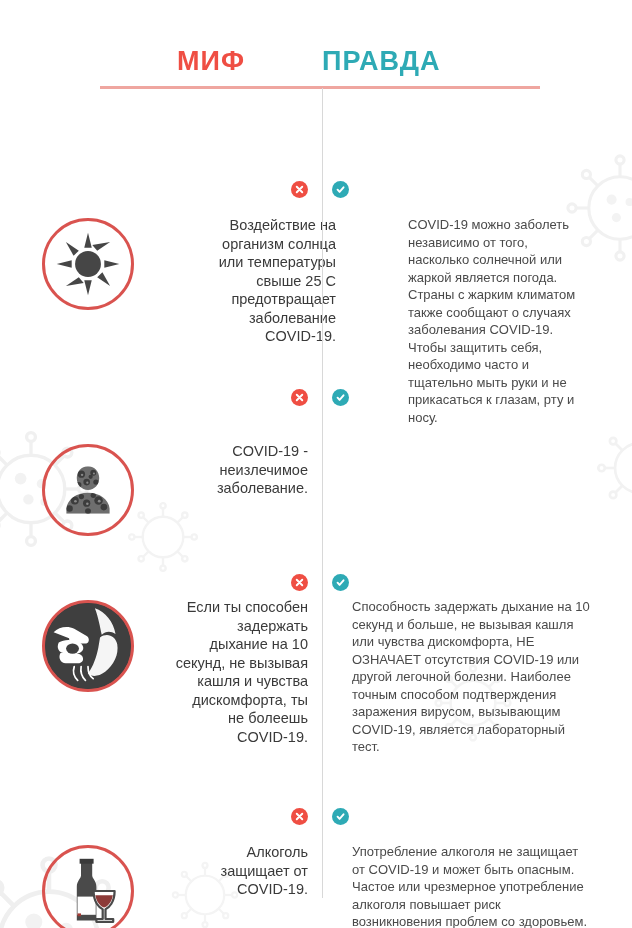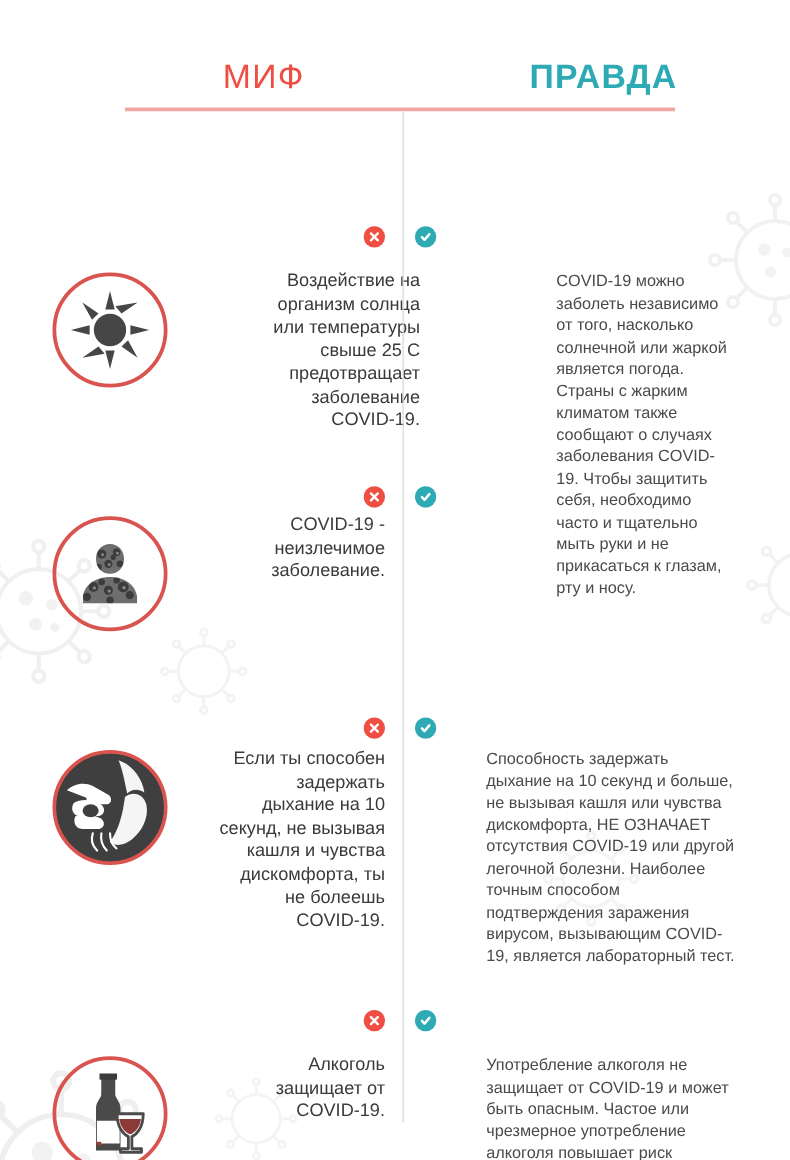--- a/index.html
+++ b/index.html
@@ -44,29 +44,29 @@
     height: 86px;
   }
   .header-myth {
     position: absolute;
     left: 100px;
     top: 46px;
     width: 222px;
     text-align: center;
     color: #ef4e43;
     font-size: 27px;
-    font-weight: normal;
+    font-weight: bold;
     letter-spacing: 1px;
   }
   .header-truth {
     position: absolute;
     left: 322px;
     top: 46px;
     width: 220px;
-    text-align: right;
+    text-align: left;
     color: #2eaab5;
     font-size: 27px;
     font-weight: bold;
     letter-spacing: 1px;
   }
   .header-rule {
     position: absolute;
     left: 100px;
     top: 86px;
     width: 440px;
@@ -109,21 +109,20 @@
     text-align: right;
     padding-right: 14px;
     padding-top: 2px;
   }
 
   .truth-cell {
     flex: 1 1 auto;
     padding-left: 30px;
     padding-right: 42px;
     padding-top: 2px;
-    margin-left: 37px;
   }
 
   
   .badge-row {
     position: absolute;
     left: 0;
     width: 632px;
     height: 22px;
   }
   .badge {
@@ -434,21 +433,21 @@
             <path d="M3 3 L9 9 M9 3 L3 9" stroke="#fff" stroke-width="2.1" stroke-linecap="round"></path>
           </svg>
       </div>
       <div class="badge badge-check">
         <svg width="11" height="11" viewBox="0 0 12 12">
             <path d="M2.8 6.2 L5 8.6 L9.3 3.6" fill="none" stroke="#fff" stroke-width="2.1" stroke-linecap="round" stroke-linejoin="round"></path>
           </svg>
       </div>
     </div>
 
-    <div class="row" style="top:323px;">
+    <div class="row" style="top:354px;">
       <div class="icon-cell">
         <div class="icon-circle">
           <svg width="66" height="66" viewBox="0 0 100 100">
             <defs>
               <clipPath id="bustClip">
                 <path d="M50 14 c-10 0 -17 8 -17 18 c0 10 7 18 17 18 c10 0 17 -8 17 -18 c0 -10 -7 -18 -17 -18 Z
                          M50 54 c-18 0 -31 10 -33 24 l0 8 l66 0 l0 -8 c-2 -14 -15 -24 -33 -24 Z"></path>
               </clipPath>
             </defs>
             <g clip-path="url(#bustClip)">

